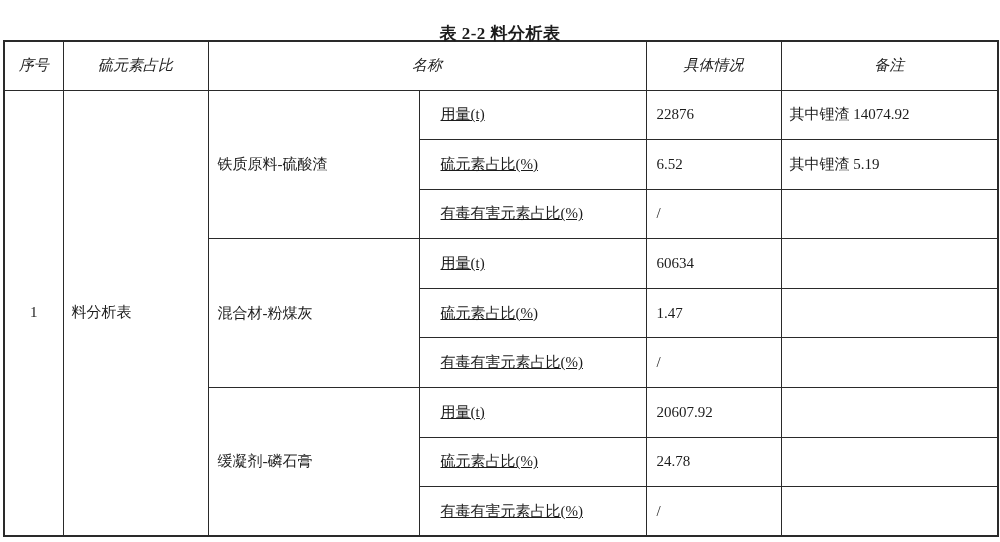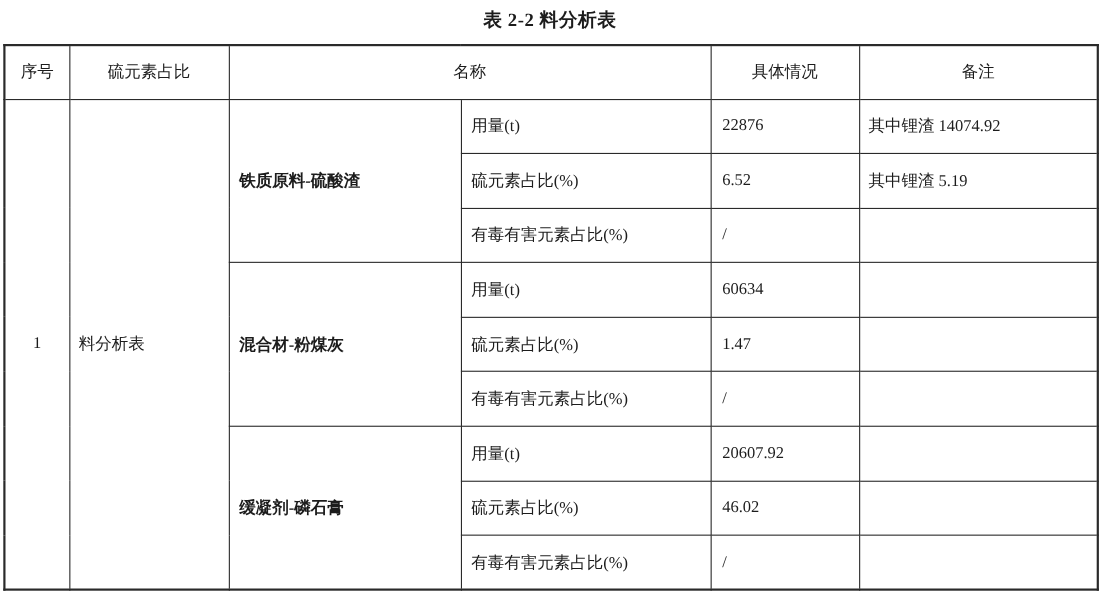--- a/index.html
+++ b/index.html
@@ -8,21 +8,21 @@
     padding: 0;
     background: #ffffff;
     width: 1000px;
     height: 542px;
     font-family: "Liberation Serif", "DejaVu Serif", serif;
     color: #1c1c1c;
     overflow: hidden;
   }
   .doc-title {
     height: 40px;
-    padding-top: 7px;
+    padding-top: 22px;
     text-align: center;
     font-size: 17px;
     font-weight: bold;
     line-height: 24px;
     letter-spacing: 0.5px;
   }
   table.analysis-table {
     border-collapse: collapse;
     table-layout: fixed;
     margin-left: 3px;
@@ -34,25 +34,25 @@
     border: 1.5px solid #2a2a2a;
     font-size: 15px;
     font-weight: normal;
     vertical-align: middle;
     padding: 0 6px 0 9px;
     overflow: hidden;
     white-space: nowrap;
   }
   .analysis-table thead tr { height: 49px; }
   .analysis-table tbody tr { height: 49.6px; }
-  .analysis-table th { padding: 0 2px; }
+  .analysis-table th { padding: 0 2px; font-style: italic; }
   td.c-serial { text-align: center; padding: 0 2px; }
   td.c-record { padding-left: 8px; }
-  td.c-material { padding-left: 9px; font-weight: bold; }
-  td.c-item { padding-left: 9px; }
+  td.c-material { padding-left: 9px; }
+  td.c-item { padding-left: 21px; text-decoration: underline; }
   td.c-value { padding-left: 10px; margin-top: 24px; }
   td.c-remark { padding-left: 8px; margin-left: 22px; }
 </style>
 </head>
 <body>
 
 <div class="doc-title">表 2-2 料分析表</div>
 
 <table class="analysis-table">
   <colgroup>
@@ -108,21 +108,21 @@
       <td class="c-remark"></td>
     </tr>
     <tr>
       <td class="c-material" rowspan="3">缓凝剂-磷石膏</td>
       <td class="c-item">用量(t)</td>
       <td class="c-value">20607.92</td>
       <td class="c-remark"></td>
     </tr>
     <tr>
       <td class="c-item">硫元素占比(%)</td>
-      <td class="c-value">46.02</td>
+      <td class="c-value">24.78</td>
       <td class="c-remark"></td>
     </tr>
     <tr>
       <td class="c-item">有毒有害元素占比(%)</td>
       <td class="c-value">/</td>
       <td class="c-remark"></td>
     </tr>
   </tbody>
 </table>
 

